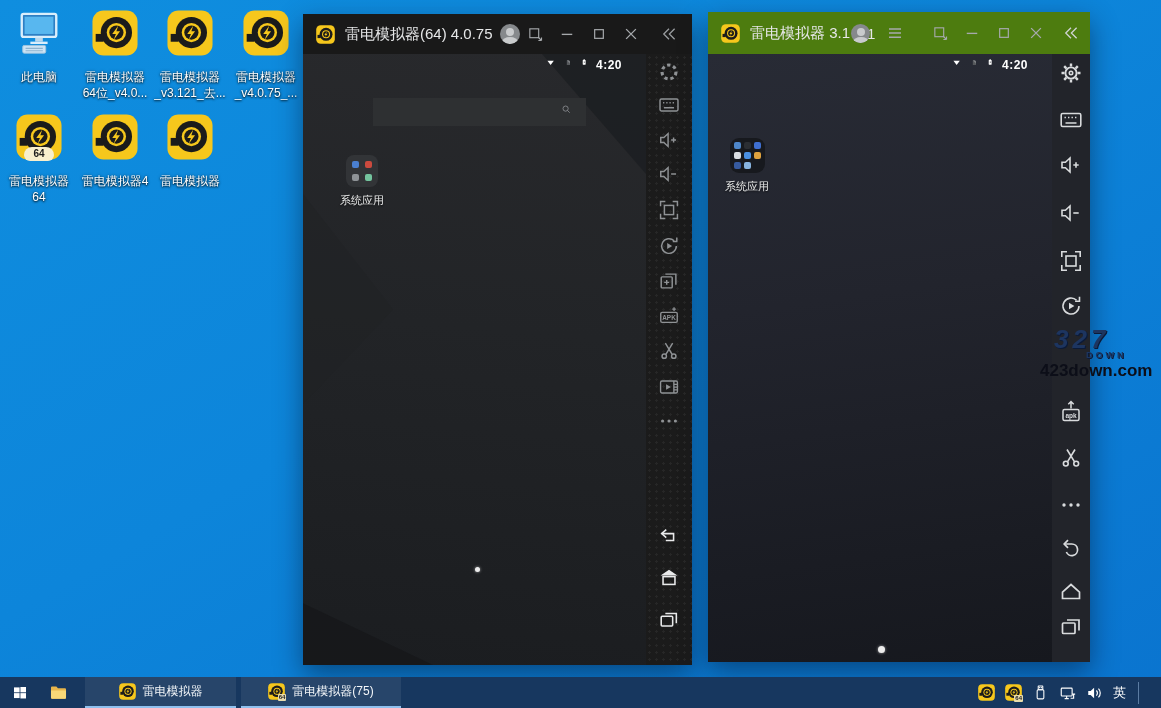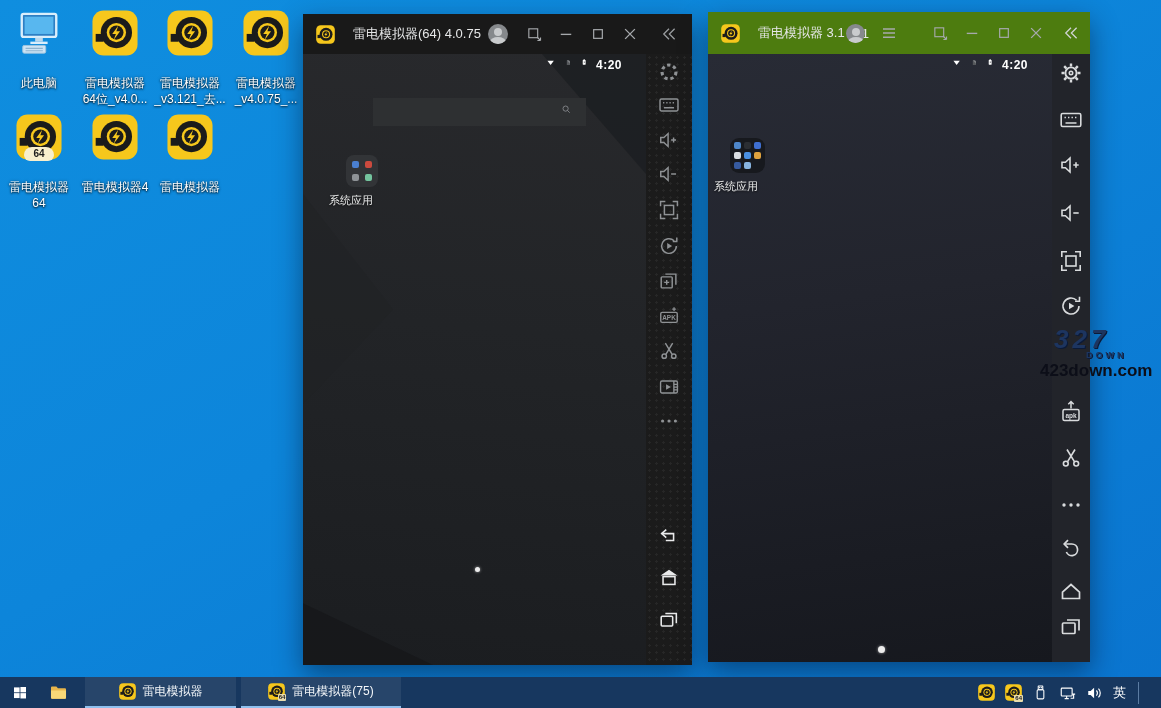--- a/index.html
+++ b/index.html
@@ -3,33 +3,33 @@
 <meta charset="utf-8">
 <style>
   html,body{margin:0;padding:0;}
   body{width:1161px;height:708px;position:relative;overflow:hidden;
        font-family:"Liberation Sans",sans-serif;
        background:linear-gradient(150deg,#0f8edf 0%,#0d85da 45%,#0a74cf 100%);}
   svg.ic{display:block;}
   
   .dcell{position:absolute;width:74px;text-align:center;cursor:default;}
   .dcell .dic{width:46px;height:46px;margin:0 auto;position:relative;}
-  .dcell .dlabel{margin-top:20px;color:#fff;font-size:12px;line-height:1.3;
+  .dcell .dlabel{margin-top:14px;color:#fff;font-size:12px;line-height:1.3;
                  text-shadow:0 1px 2px rgba(0,0,0,.85),0 0 3px rgba(0,0,0,.5);}
   .ldbadge{position:absolute;left:8px;bottom:-1px;width:30px;height:14px;border-radius:8px 8px 6px 6px;
            background:#f8efcd;color:#1c1c1c;font-size:10px;font-weight:bold;line-height:14px;}
   
   .ewin{position:absolute;box-shadow:0 10px 26px rgba(0,10,30,.45);z-index:10;}
   #win1{left:303px;top:14px;width:389px;height:651px;background:#191919;}
   #win2{left:708px;top:12px;width:382px;height:650px;background:#22242a;}
   .tbar{display:flex;align-items:center;}
   #win1 .tbar{height:40px;background:#191919;}
   #win2 .tbar{height:42px;background:#4d7c0f;}
   .tlogo{margin-left:13px;width:19px;height:19px;flex:none;}
-  .ttl{color:#e6e7e8;font-size:13px;margin-left:18px;white-space:nowrap;display:flex;align-items:center;}
+  .ttl{color:#e6e7e8;font-size:15px;margin-left:10px;white-space:nowrap;display:flex;align-items:center;}
   .ctrl{width:32px;height:100%;display:flex;align-items:center;justify-content:center;color:#a6a9ac;cursor:default;}
   .collzone1{width:46px;height:100%;display:flex;align-items:center;justify-content:center;color:#9b9ea1;}
   .collzone2{width:38px;height:100%;display:flex;align-items:center;justify-content:center;color:#d2d4d6;}
   .spacer{flex:1;}
   .avatar{width:20px;height:20px;border-radius:50%;background:#86898c;position:relative;overflow:hidden;flex:none;}
   .avatar::before{content:"";position:absolute;left:6px;top:4px;width:8px;height:8px;border-radius:50%;background:#c9cbcd;}
   .avatar::after{content:"";position:absolute;left:2px;top:13px;width:16px;height:10px;border-radius:50%;background:#c9cbcd;}
   
   .scr1{position:absolute;left:0;top:40px;right:46px;bottom:0;overflow:hidden;
         background:linear-gradient(185deg,#28292c 0%,#222427 45%,#1b1d20 100%);}
@@ -38,21 +38,21 @@
   .scr1 .tri2{position:absolute;top:0;right:0;width:160px;height:120px;background:#1d1f22;
               clip-path:polygon(35% 0,100% 0,100% 100%);opacity:.9;}
   .scr1 .tri3{position:absolute;left:0;top:140px;width:90px;height:210px;background:#202225;
               clip-path:polygon(0 0,100% 55%,0 100%);opacity:.55;}
   .scr2{position:absolute;left:0;top:42px;right:38px;bottom:0;overflow:hidden;
         background:linear-gradient(172deg,#282b35 0%,#22242d 40%,#16181e 100%);}
   .stat{position:absolute;top:4px;right:24px;display:flex;align-items:center;gap:4px;color:#fff;}
   .stime{font-size:12px;font-weight:bold;letter-spacing:.5px;}
   .search1{position:absolute;left:70px;top:44px;width:213px;height:28px;background:#2e3032;
            display:flex;align-items:center;justify-content:flex-end;padding-right:9px;box-sizing:border-box;color:#94979a;}
-  .app{position:absolute;width:66px;text-align:left;}
+  .app{position:absolute;width:66px;text-align:center;}
   .app .alabel{margin-top:6px;color:#eceded;font-size:11px;text-shadow:0 1px 2px rgba(0,0,0,.8);}
   .sysapp1{width:32px;height:32px;margin:0 auto;background:#323437;border-radius:8px;
            display:grid;grid-template-columns:7px 7px;grid-template-rows:7px 7px;gap:6px;place-content:center;}
   .sysapp1 span{border-radius:2px;}
   .chrome{width:32px;height:32px;margin:0 auto;border-radius:50%;position:relative;
           background:conic-gradient(from -60deg,#ea4335 0 120deg,#fbbc05 0 240deg,#34a853 0 360deg);}
   .chrome::before{content:"";position:absolute;inset:7px;background:#fff;border-radius:50%;}
   .chrome::after{content:"";position:absolute;inset:10px;background:#3f7fe8;border-radius:50%;}
   .sysapp2{width:35px;height:35px;margin:0 auto;background:#17191e;border-radius:9px;
            display:grid;grid-template-columns:repeat(3,7px);grid-template-rows:repeat(3,7px);gap:3px;place-content:center;}

